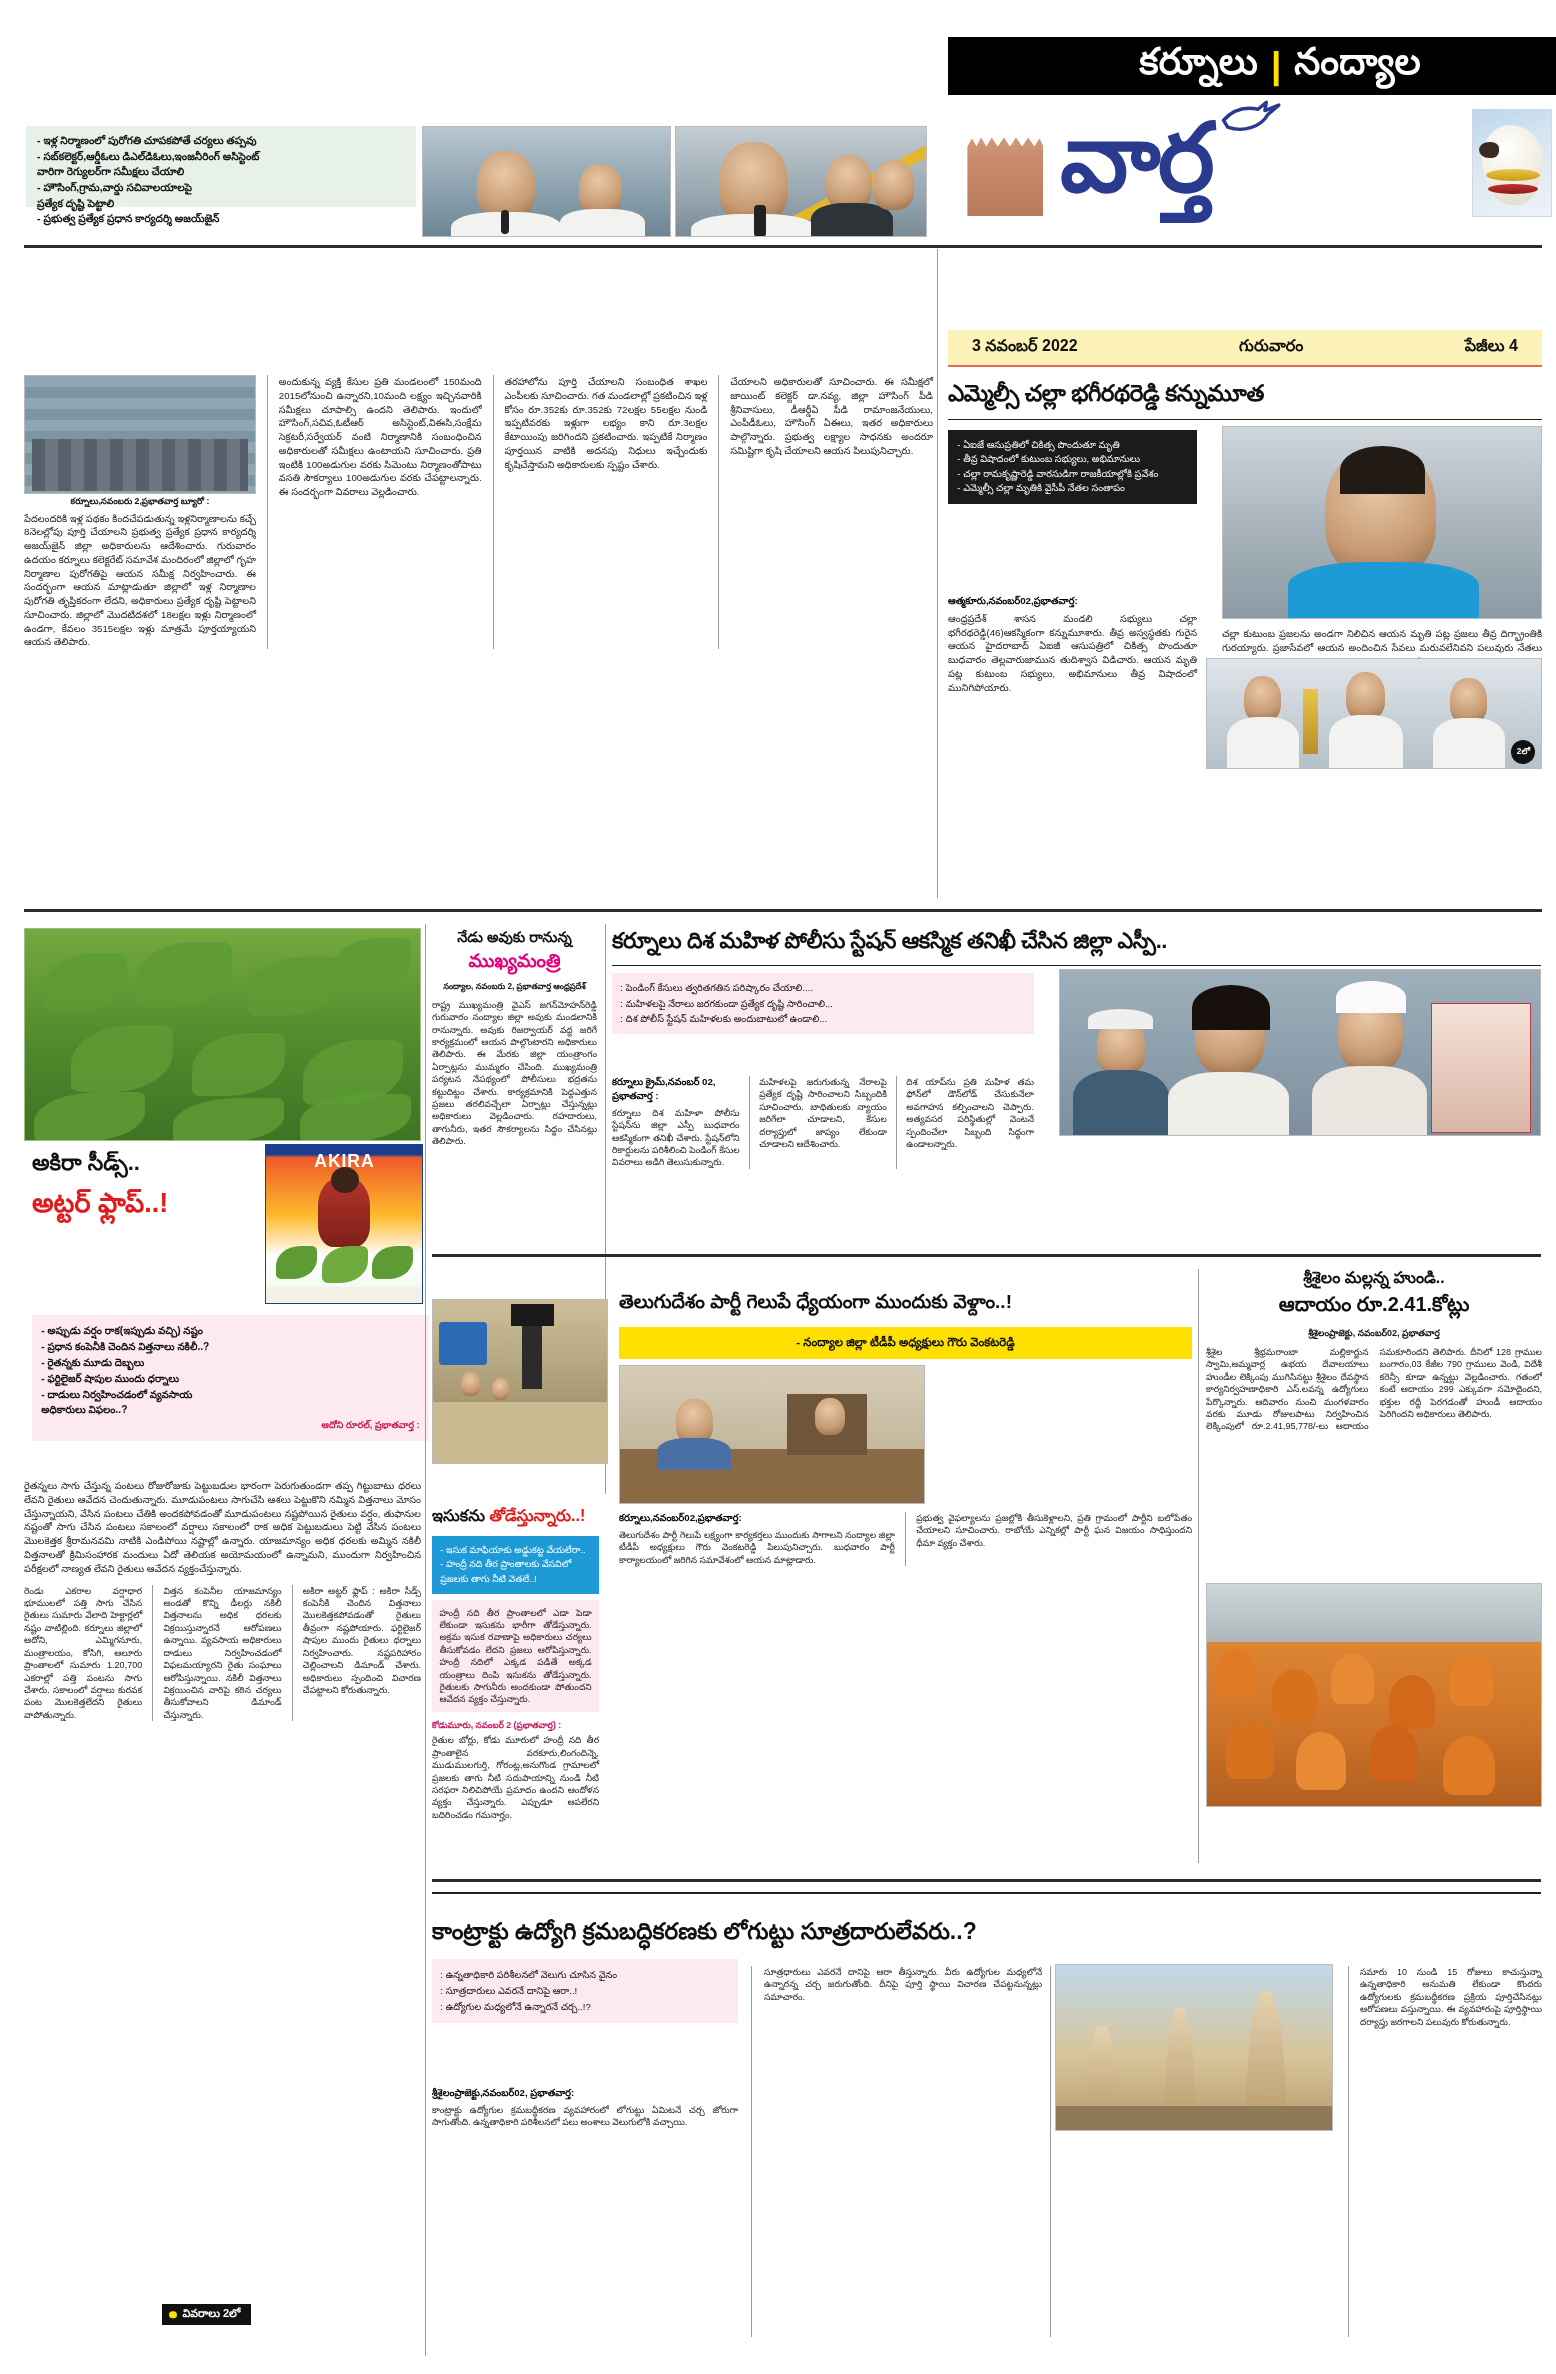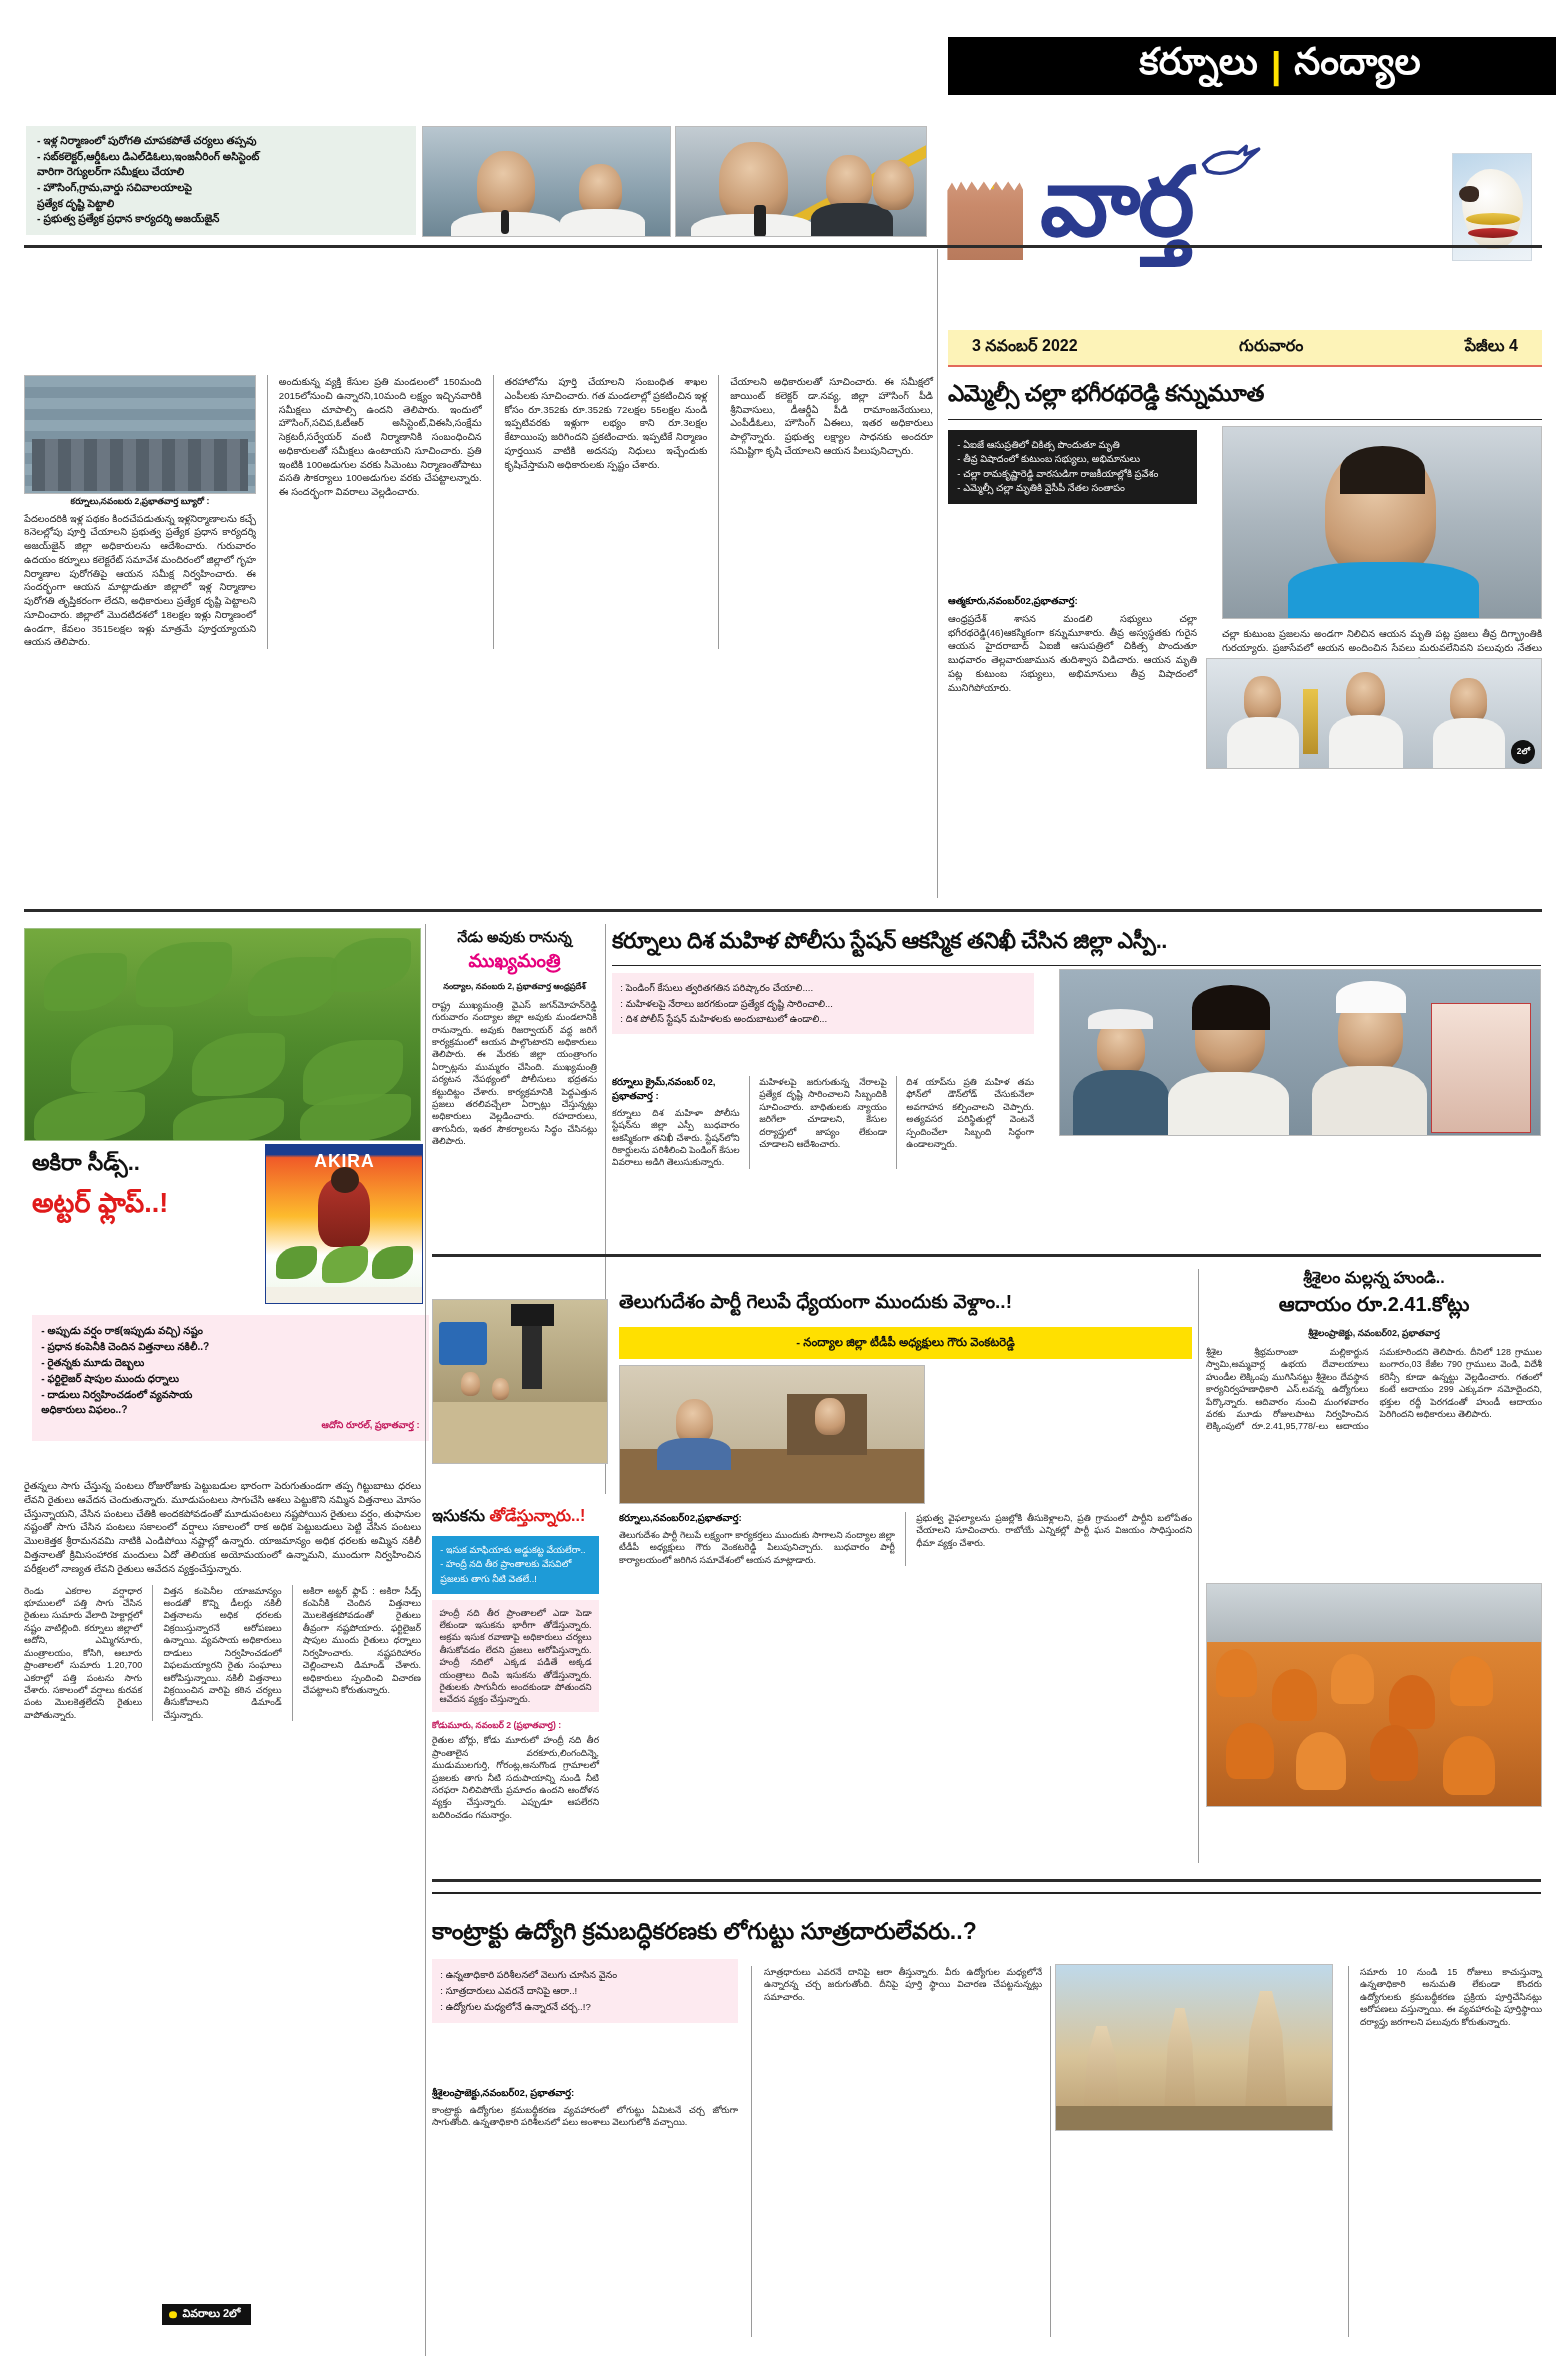--- a/index.html
+++ b/index.html
@@ -37,21 +37,21 @@
   #edition-band {
     position:absolute; left:948px; top:37px; width:664px; height:58px;
     background:#000000; display:flex; align-items:center; justify-content:center;
   }
   #edition-band .ed {
     color:#fff; font-weight:bold; font-size:37px; letter-spacing:0px;
     text-shadow:1.9px 1.9px 0 rgba(0,0,0,.35); white-space:nowrap;
   }
   #edition-band .sep { color:#ffe200; margin:0 13px; font-size:37px; font-weight:bold; }
 
-  #logo-zone { position:absolute; left:940px; top:96px; width:594px; height:130px;margin-top:44px; }
+  #logo-zone { position:absolute; left:960px; top:96px; width:594px; height:130px; }
   #fort {
     position:absolute; left:7.4px; top:20.4px; width:76px; height:100px;
     background:linear-gradient(180deg,#d9a489 0%,#c98a6b 45%,#b87a5c 100%);
     clip-path:polygon(0 30%,6% 22%,12% 30%,18% 21%,25% 30%,32% 21%,40% 30%,
                       48% 21%,56% 30%,64% 21%,72% 30%,80% 21%,88% 30%,95% 22%,100% 30%,
                       100% 100%,0 100%);
   }
   #fort-mast { position:absolute; left:43px; top:-3.7px; width:3.7px; height:32px; background:#e8b723;}
   #fort-mast::after{content:"";position:absolute;left:-2.8px;top:-5.6px;width:9.3px;height:9.3px;
                     background:#e8b723;border-radius:50%;}
@@ -86,21 +86,21 @@
 
   #datebar {
     position:absolute; left:948px; top:330px; width:594px; height:37px;
     background:#fdf3b8; display:flex; align-items:center;
     border-bottom:2.8px solid #e2695a; padding:0 24px; justify-content:space-between;
   }
   #datebar span { font-size:16px; font-weight:bold; color:#111; }
 
   
   #lead-bullets {
-    position:absolute; left:26px; top:126px; width:390px; height:109px;
+    position:absolute; left:26px; top:126px; width:390px; height:81px;
     background:#e8f0ea; padding:7.4px 9.3px 5.6px 11px;
   }
   #lead-bullets li {
     list-style:none; font-size:10.5px; line-height:1.48; color:#111; font-weight:600;
   }
 
   
   #lead-photo-a {
     position:absolute; left:422px; top:126px; width:249px; height:111px;
     background:linear-gradient(180deg,#b8c6cf 0%,#8aa0ad 60%,#6d8694 100%);

